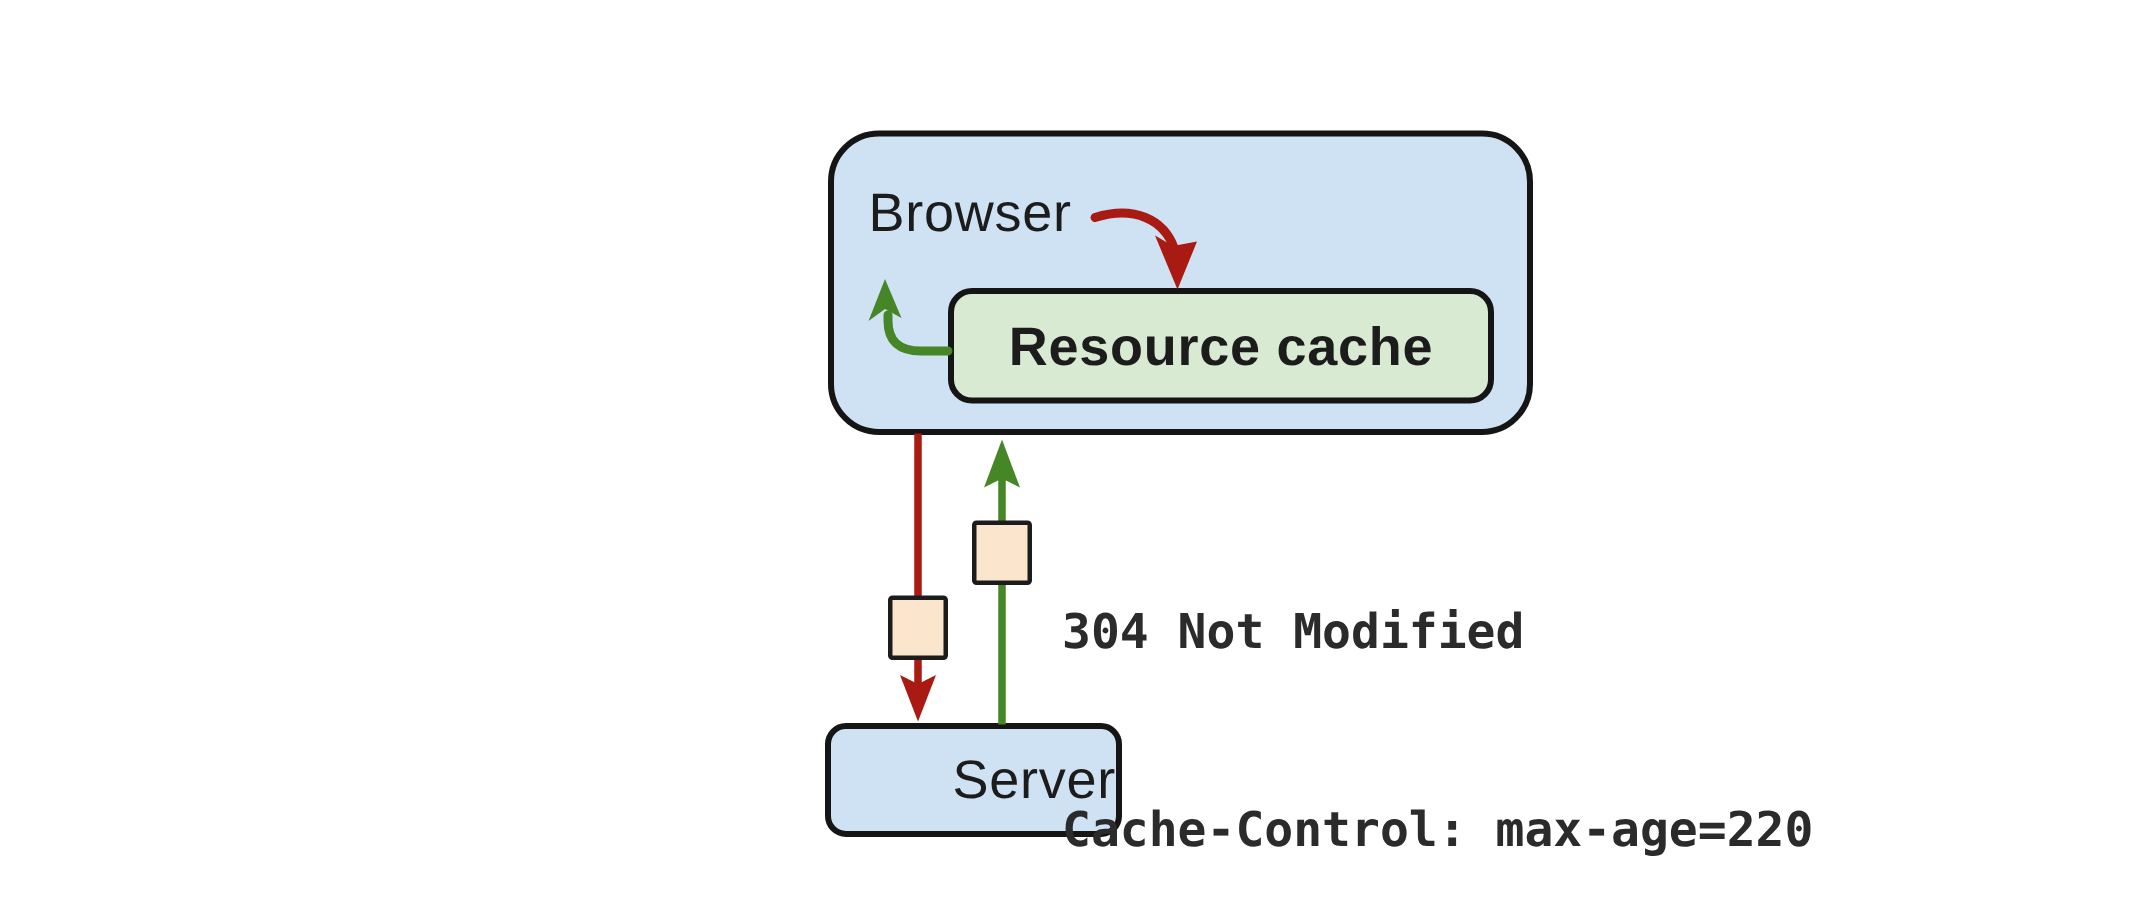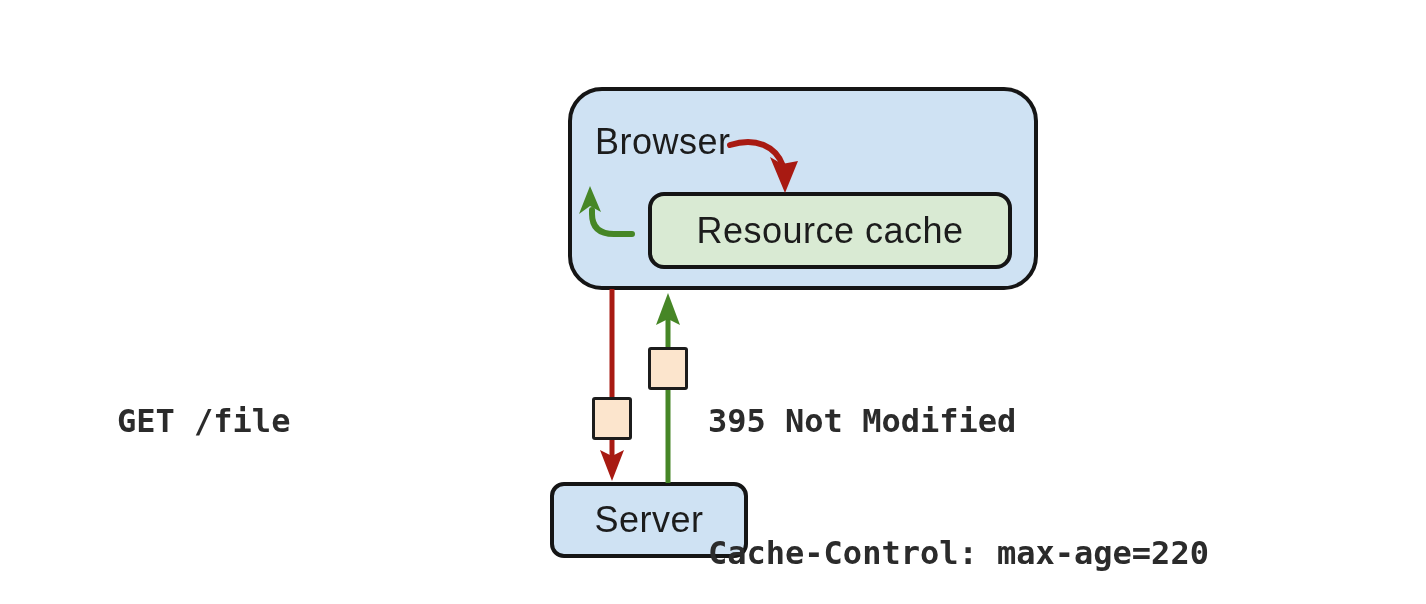--- a/index.html
+++ b/index.html
@@ -22,21 +22,21 @@
     width: 1426px;
     height: 604px;
     background: #ffffff;
     overflow: hidden;
   }
   .box {
     position: absolute;
     border: 4px solid var(--outline-black);
   }
   .browser-box {
-    left: 568px; top: 87px;
+    left: 552px; top: 87px;
     width: 470px; height: 203px;
     background: var(--box-fill-blue);
     border-radius: 34px;
     z-index: 1;
   }
   .browser-label {
     position: absolute;
     left: 23px; top: 30px;
     font-size: 36px;
     color: var(--label-color);
@@ -48,29 +48,30 @@
     width: 364px; height: 77px;
     background: var(--cache-fill-green);
     border: 4px solid var(--outline-black);
     border-radius: 16px;
     display: flex;
     align-items: center;
     justify-content: center;
     font-size: 36px;
     color: var(--label-color);
     letter-spacing: 0.5px;
+    font-weight: bold;
   }
   .server-box {
     left: 550px; top: 482px;
     width: 198px; height: 76px;
     background: var(--box-fill-blue);
     border-radius: 14px;
     display: flex;
     align-items: center;
-    justify-content: center;
+    justify-content: flex-end;
     font-size: 36px;
     color: var(--label-color);
     letter-spacing: 0.5px;
     z-index: 1;
   }
   .arrows-layer {
     position: absolute;
     left: 0; top: 0;
     width: 1426px; height: 604px;
     z-index: 2;
@@ -139,22 +140,21 @@
     <g>
       <line class="stroke-green" x1="668" y1="483" x2="668" y2="318" stroke-width="5"></line>
       <polygon class="fill-green" points="668,293 656,325 668,319 680,325"></polygon>
     </g>
   </svg>
 
   <div class="msg msg-request"></div>
   <div class="msg msg-response"></div>
 
   <div class="code code-request">
-    <div>GET /file</div>
   </div>
 
   <div class="code code-response">
-    <div>395 Not Modified</div>
+    <div>304 Not Modified</div>
     <div>Cache-Control: max-age=220</div>
     
   </div>
 
 </div>
 
 </body></html>

